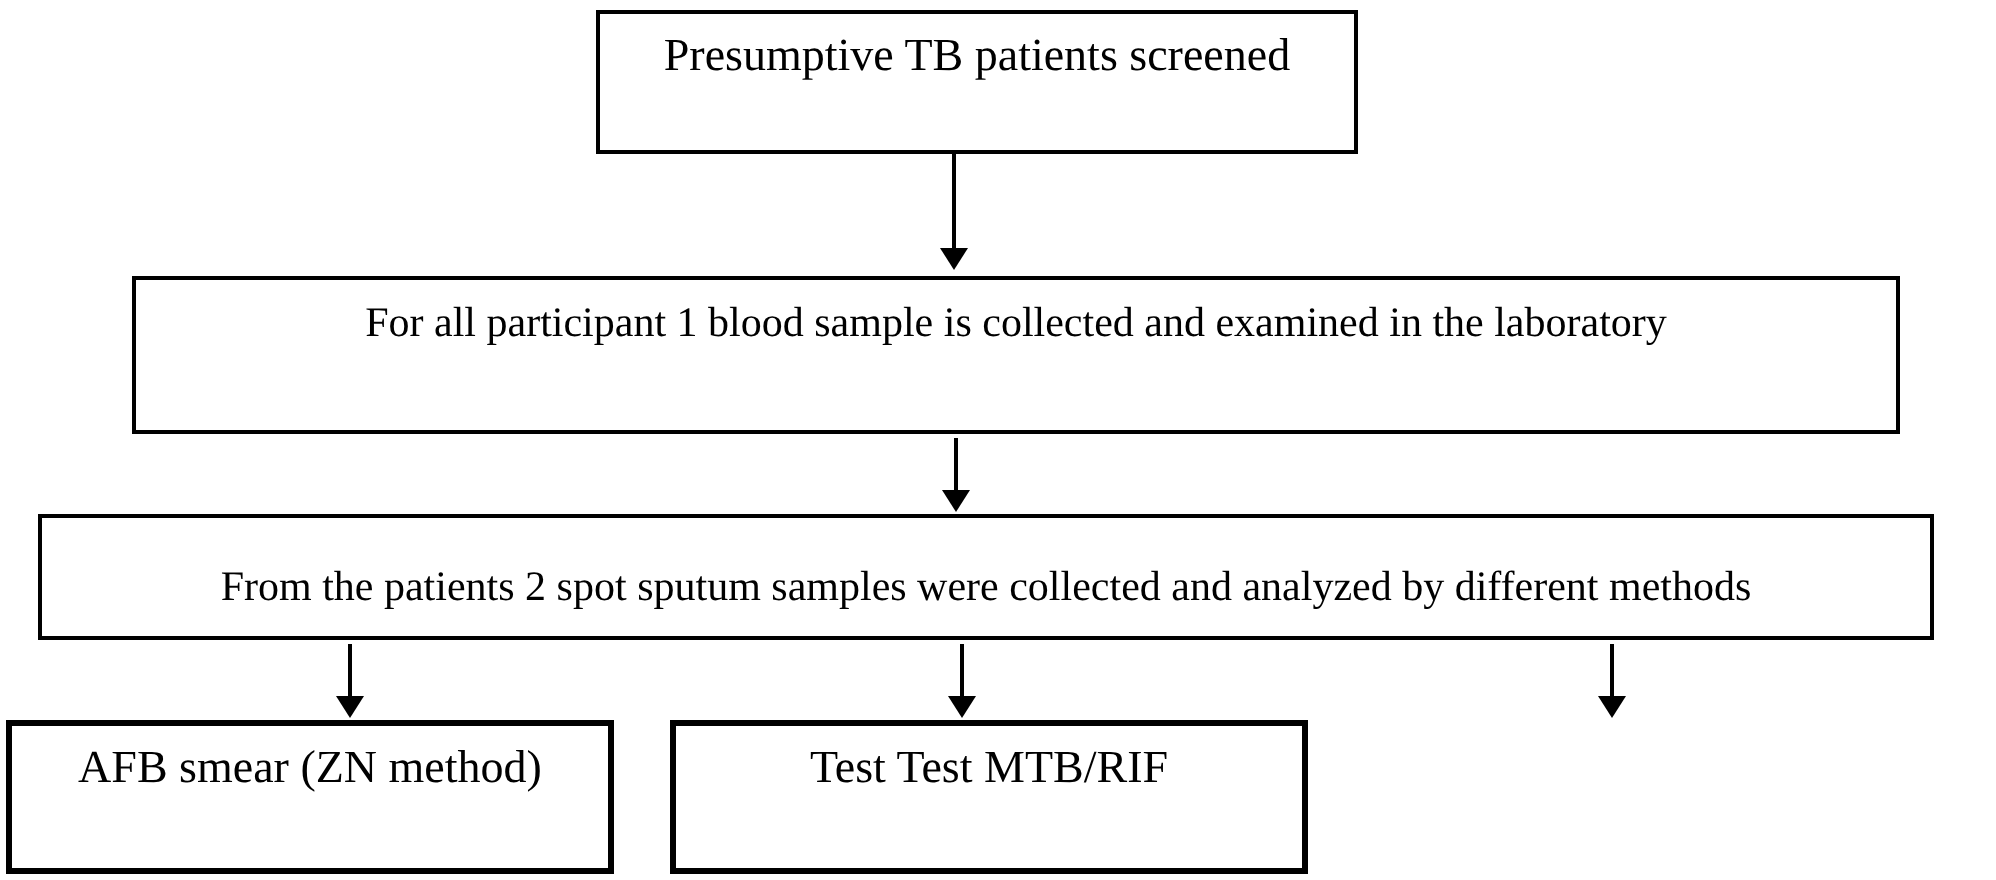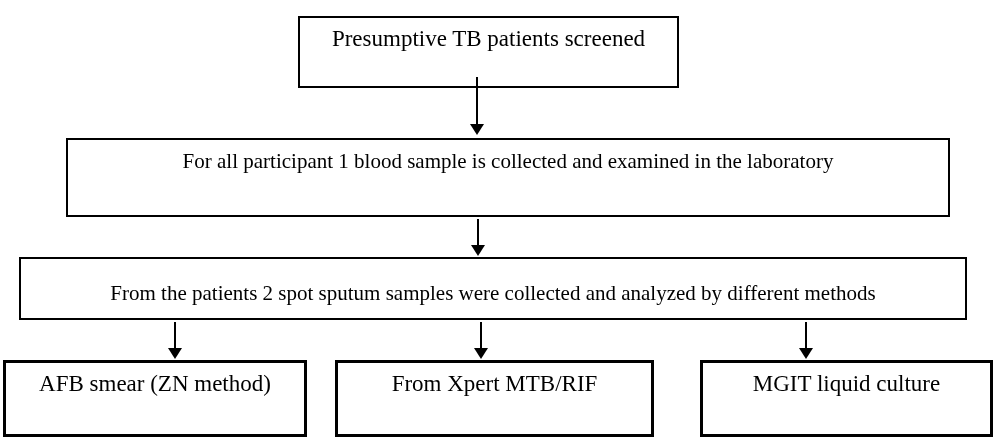--- a/index.html
+++ b/index.html
@@ -20,21 +20,21 @@
     position: absolute;
     box-sizing: border-box;
     border: 2px solid #000000;
     background: #ffffff;
     text-align: center;
   }
   .line {
     white-space: nowrap;
   }
   
-  #node-screened { left: 298px; top: 16px;   width: 381px; height: 72px; padding-top: 8px; font-size: 23px; }
+  #node-screened { left: 298px; top: 5px;   width: 381px; height: 72px; padding-top: 8px; font-size: 23px; }
   #node-blood    { left: 66px;  top: 138px; width: 884px; height: 79px; padding-top: 7px; font-size: 21px; line-height: 29px; }
   #node-sputum   { left: 19px;  top: 257px; width: 948px; height: 63px; padding-top: 22px; font-size: 21px; }
   #node-afb      { left: 3px;   top: 360px; width: 304px; height: 77px; border-width: 3px; padding-top: 8px; font-size: 23px; }
   #node-xpert    { left: 335px; top: 360px; width: 319px; height: 77px; border-width: 3px; padding-top: 8px; font-size: 23px; }
   #node-mgit     { left: 700px; top: 360px; width: 293px; height: 77px; border-width: 3px; padding-top: 8px; font-size: 23px; }
 
   
   .arrow {
     position: absolute;
     width: 14px;
@@ -100,20 +100,17 @@
   <div class="arrow" id="arrow-mgit">
     <div class="shaft"></div>
     <div class="head"></div>
   </div>
 
   <div class="node" id="node-afb">
     <div class="line">AFB smear (ZN method)</div>
   </div>
 
   <div class="node" id="node-xpert">
-    <div class="line">From Xpert MTB/RIF</div>
+    <div class="line">Test Test MTB/RIF</div>
   </div>
 
-  <div class="node" id="node-mgit">
-    <div class="line">MGIT liquid culture</div>
-  </div>
 
 </div>
 
 </body></html>

